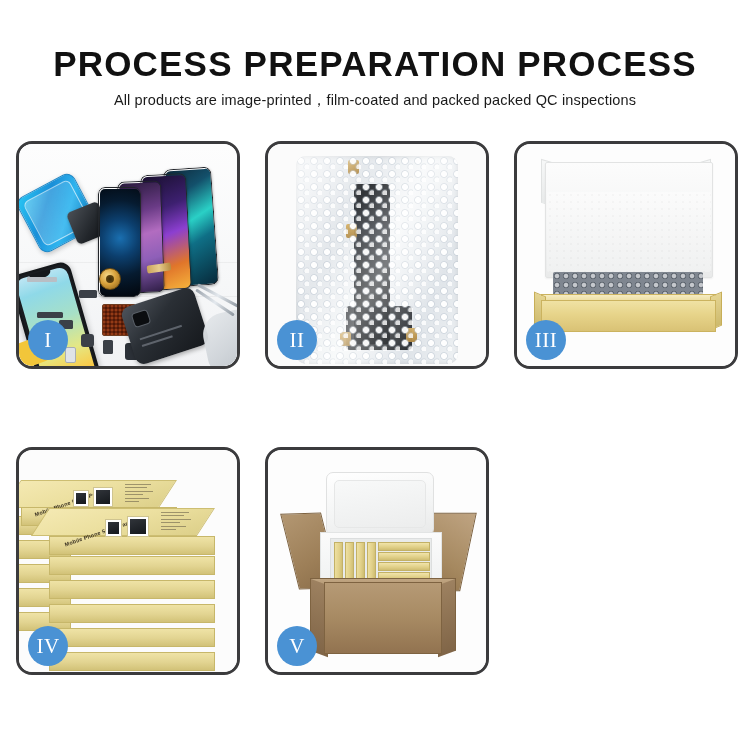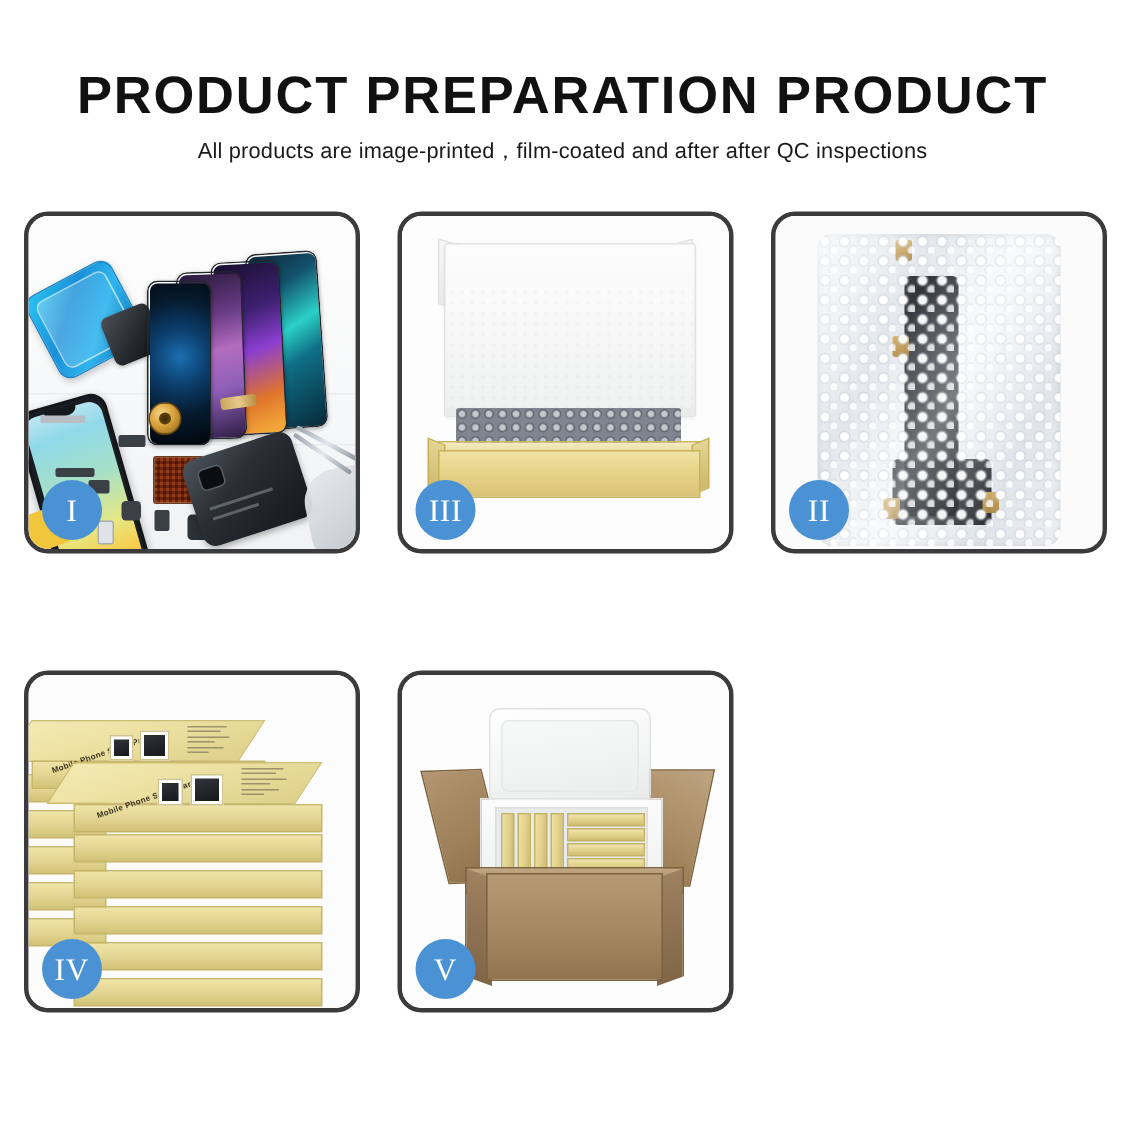--- a/index.html
+++ b/index.html
@@ -303,22 +303,22 @@
   .p6-seam { position:absolute; background:rgba(90,72,50,0.35); }
   .p6-tape { position:absolute; background:linear-gradient(180deg,#a98f6b,#8d7350);
             opacity:.9; }
 </style>
 </head>
 <body>
 
 <div id="page">
 
   <div class="header">
-    <div class="main-title">PRODUCT PREPARATION PRODUCT</div>
-    <div class="sub-title">All products are image-printed，film-coated and after after QC inspections</div>
+    <div class="main-title">PROCESS PREPARATION PROCESS</div>
+    <div class="sub-title">All products are image-printed，film-coated and packed packed QC inspections</div>
   </div>
 
   <div class="grid">
 
     <div class="panel">
       <div class="panel-stage">
         <div class="p1-bg"></div>
         <div class="p1-shelfline" style="top:118px"></div>
         <div class="p1-shelfline" style="top:152px"></div>
 
@@ -376,51 +376,51 @@
 
         <div class="p1-hand"></div>
         <div class="p1-tweez1"></div>
         <div class="p1-tweez2"></div>
       </div>
       <div class="badge">I</div>
     </div>
 
     <div class="panel">
       <div class="panel-stage">
-        <div class="p3-bg"></div>
-        <div class="p3-lid-flapL"></div>
-        <div class="p3-lid-flapR"></div>
-        <div class="p3-lid"></div>
-        <div class="p3-foam">
-          <div class="p3-foam-tex"></div>
-        </div>
-        <div class="p3-bubbleband"></div>
-        <div class="p3-boxtoprim"></div>
-        <div class="p3-boxside"></div>
-        <div class="p3-boxsideR"></div>
-        <div class="p3-boxfront"></div>
-      </div>
-      <div class="badge">III</div>
-    </div>
-
-    <div class="panel">
-      <div class="panel-stage">
         <div class="p2-bg"></div>
         <div class="p2-bag">
           <div class="p2-part"></div>
           <div class="p2-part2"></div>
           <div class="p2-tape" style="left:52px; top:4px;"></div>
           <div class="p2-tape" style="left:50px; top:68px;"></div>
           <div class="p2-tape" style="left:44px; top:176px;"></div>
           <div class="p2-tape" style="left:110px; top:172px;"></div>
           <div class="p2-bubbles"></div>
           <div class="p2-sheen"></div>
         </div>
       </div>
       <div class="badge">II</div>
+    </div>
+
+    <div class="panel">
+      <div class="panel-stage">
+        <div class="p3-bg"></div>
+        <div class="p3-lid-flapL"></div>
+        <div class="p3-lid-flapR"></div>
+        <div class="p3-lid"></div>
+        <div class="p3-foam">
+          <div class="p3-foam-tex"></div>
+        </div>
+        <div class="p3-bubbleband"></div>
+        <div class="p3-boxtoprim"></div>
+        <div class="p3-boxside"></div>
+        <div class="p3-boxsideR"></div>
+        <div class="p3-boxfront"></div>
+      </div>
+      <div class="badge">III</div>
     </div>
 
     <div class="panel">
       <div class="panel-stage">
         <div class="p4-bg"></div>
 
         <div class="box4" style="left:-2px; top:66px; width:54px;">
           <div class="face" style="top:0px;"></div>
         </div>
         <div class="box4" style="left:-2px; top:90px; width:54px;">

